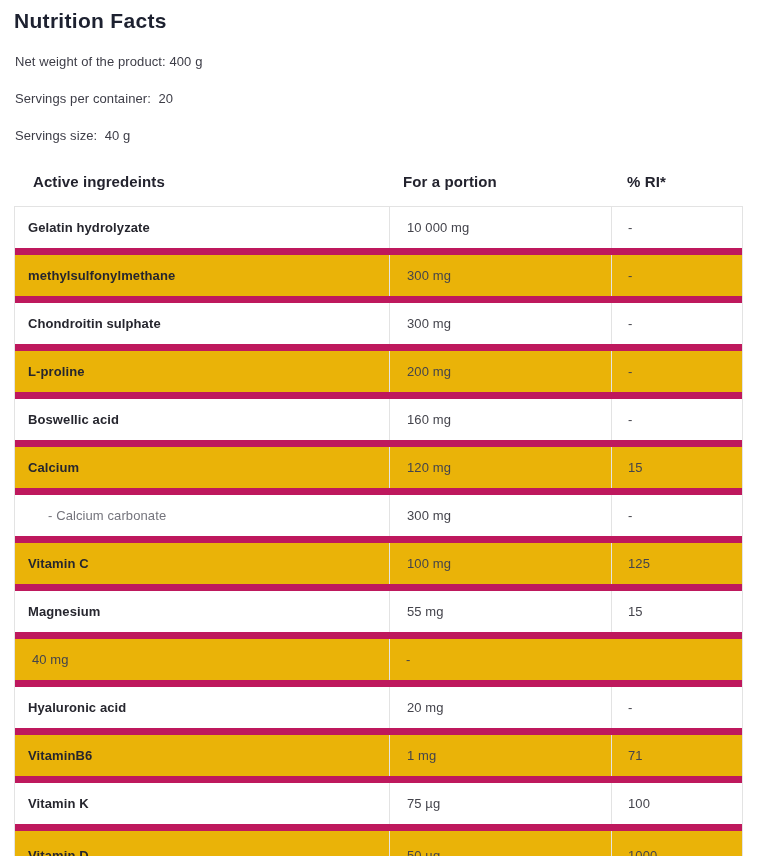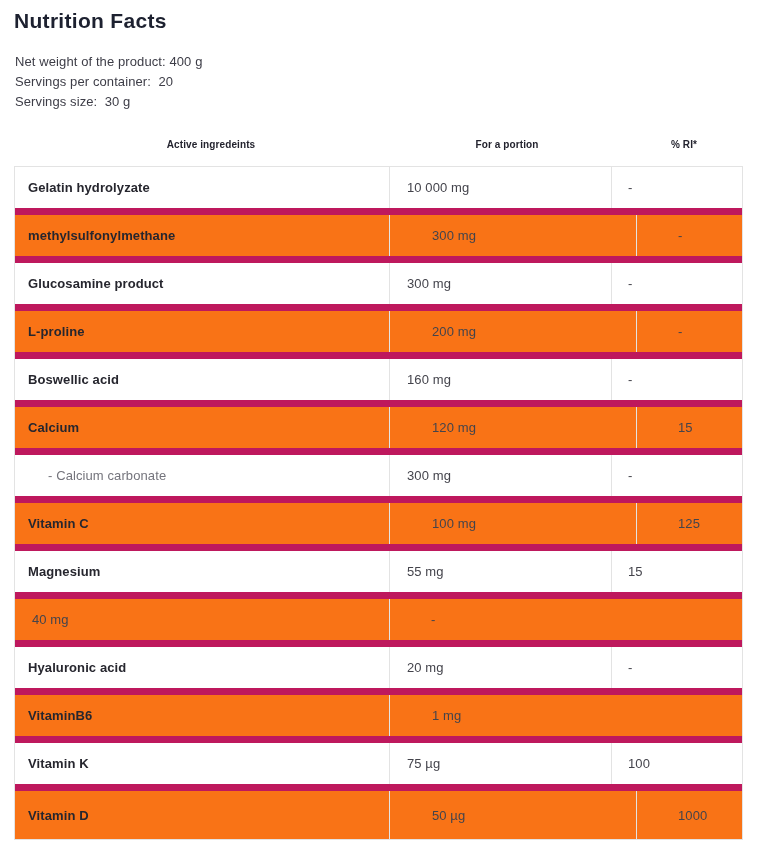--- a/index.html
+++ b/index.html
@@ -26,55 +26,55 @@
   }
   .meta {
     margin: 0 0 0 1px;
   }
   .meta-line {
     font-size: 13px;
     color: #3d3d47;
     line-height: 20px;
     white-space: pre-wrap;
     letter-spacing: 0.1px;
+    margin-top: 17px;
   }
   
   .grid3 {
     display: grid;
     grid-template-columns: 375px 222px 130px;
     width: 727px;
     box-sizing: border-box;
   }
   .header-row {
     margin-top: 27px;
     margin-bottom: 16px;
   }
   .header-cell {
-    font-size: 10px;
+    font-size: 15px;
     font-weight: 700;
     color: #23232e;
     letter-spacing: 0.1px;
-    text-align: center;
   }
   .header-cell.h1 { padding-left: 19px; }
   .header-cell.h2 { padding-left: 14px; }
   .header-cell.h3 { padding-left: 16px; }
 
   .n-table {
     border: 1px solid #e3e3e3;
     width: 727px;
     box-sizing: content-box;
   }
   .row {
     height: 48px;
     border-bottom: 7px solid #be185d;
     background: #ffffff;
   }
   .row:last-child { border-bottom: none; text-align: center; }
-  .row.stripe { background: #f97316; gap: 25px; }
+  .row.stripe { background: #eab308; }
   .cell {
     display: flex;
     align-items: center;
     box-sizing: border-box;
     font-size: 13px;
     letter-spacing: 0.1px;
     border-right: 1px solid #e3e3e3;
     overflow: hidden;
   }
   .cell:last-child { border-right: none; }
@@ -98,21 +98,21 @@
 </head>
 <body>
 
 <div class="page">
 
   <h1 class="title">Nutrition Facts</h1>
 
   <div class="meta">
     <div class="meta-line">Net weight of the product: 400 g</div>
     <div class="meta-line">Servings per container:  20</div>
-    <div class="meta-line">Servings size:  30 g</div>
+    <div class="meta-line">Servings size:  40 g</div>
   </div>
 
   <div class="grid3 header-row">
     <div class="header-cell h1">Active ingredeints</div>
     <div class="header-cell h2">For a portion</div>
     <div class="header-cell h3">% RI*</div>
   </div>
 
   <div class="n-table" id="table-body">
     <div class="grid3 row">
@@ -121,21 +121,21 @@
       <div class="cell c3">-</div>
     </div>
 
     <div class="grid3 row stripe">
       <div class="cell c1">methylsulfonylmethane</div>
       <div class="cell c2">300 mg</div>
       <div class="cell c3">-</div>
     </div>
 
     <div class="grid3 row">
-      <div class="cell c1">Glucosamine product</div>
+      <div class="cell c1">Chondroitin sulphate</div>
       <div class="cell c2">300 mg</div>
       <div class="cell c3">-</div>
     </div>
 
     <div class="grid3 row stripe">
       <div class="cell c1">L-proline</div>
       <div class="cell c2">200 mg</div>
       <div class="cell c3">-</div>
     </div>
 
@@ -176,20 +176,21 @@
 
     <div class="grid3 row">
       <div class="cell c1">Hyaluronic acid</div>
       <div class="cell c2">20 mg</div>
       <div class="cell c3">-</div>
     </div>
 
     <div class="grid3 row stripe">
       <div class="cell c1">VitaminB6</div>
       <div class="cell c2">1 mg</div>
+      <div class="cell c3">71</div>
     </div>
 
     <div class="grid3 row">
       <div class="cell c1">Vitamin K</div>
       <div class="cell c2">75 µg</div>
       <div class="cell c3">100</div>
     </div>
 
     <div class="grid3 row stripe">
       <div class="cell c1">Vitamin D</div>

